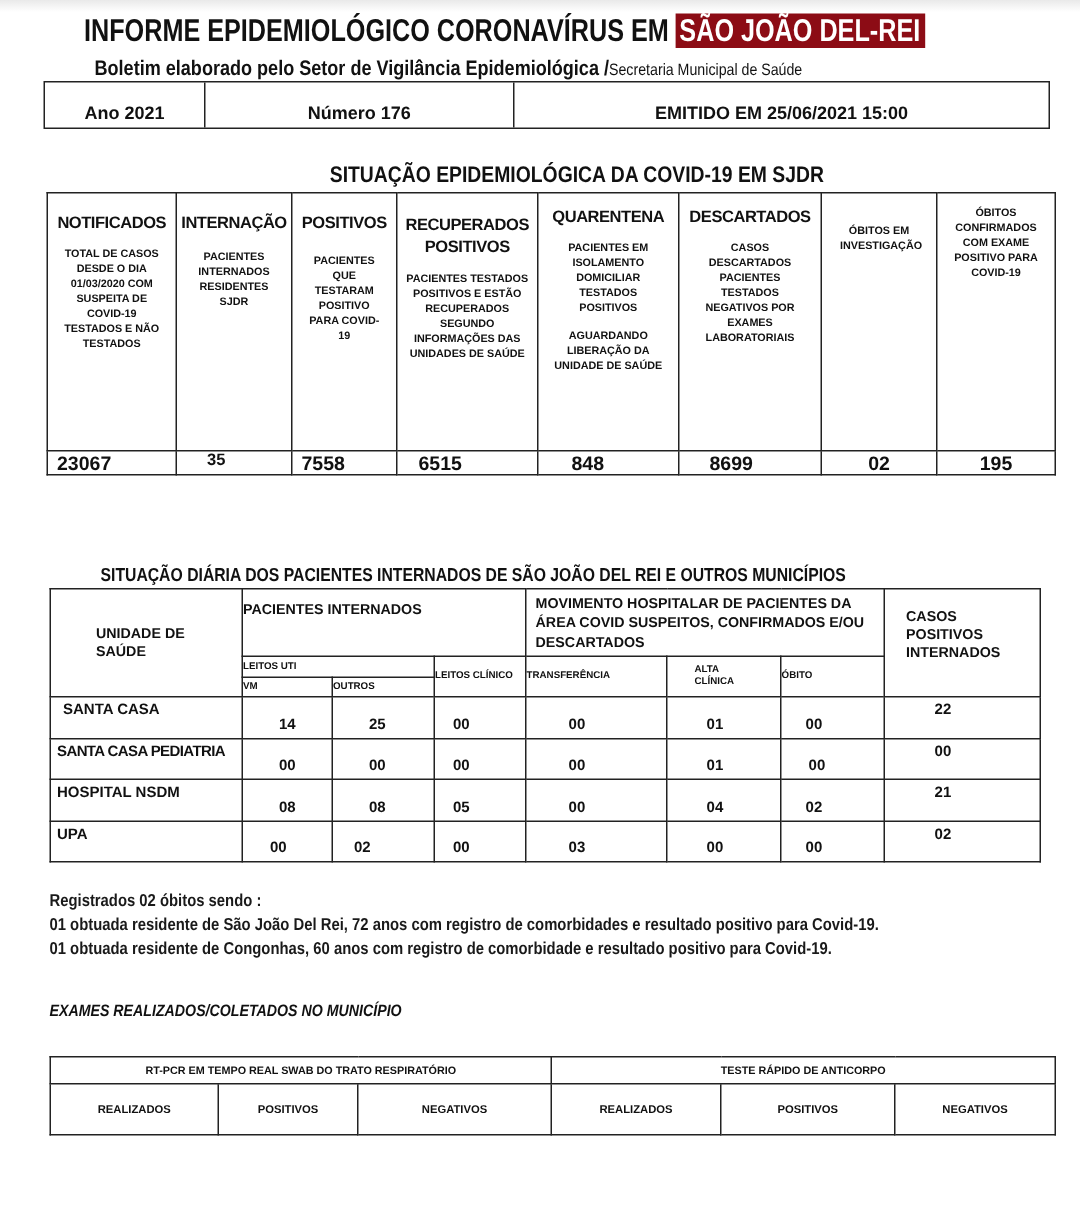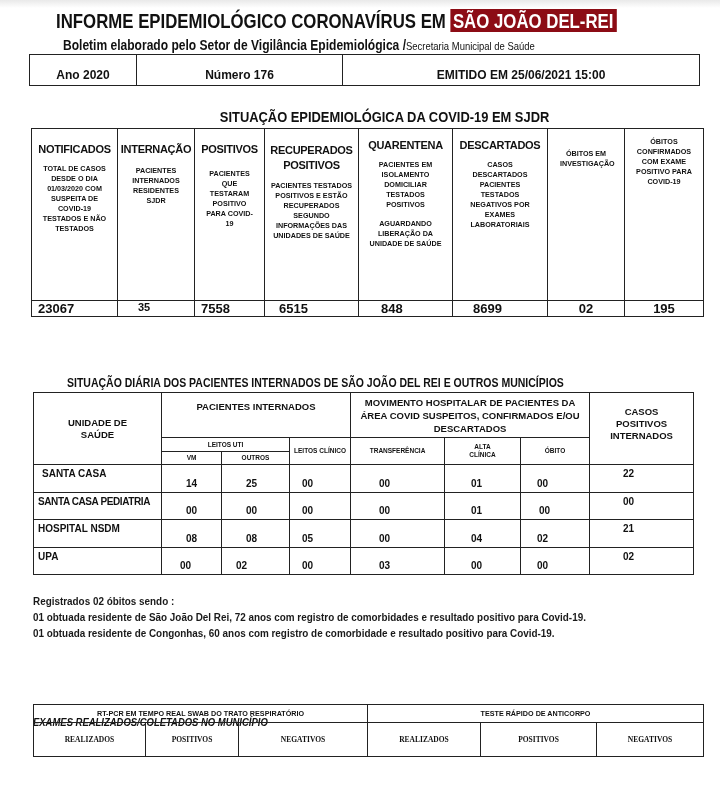--- a/index.html
+++ b/index.html
@@ -38,38 +38,38 @@
   
   #t1 { left: 31px; top: 128px; width: 672px; border-radius: 19px; }
   #t1 .h { height: 172px; vertical-align: top; text-align: center; padding-top: 14px; }
   #t1 .h .cap { font-size: 11px; white-space: nowrap; letter-spacing: -0.3px; }
   #t1 .h .sub { font-size: 7.2px; line-height: 10px; margin-top: 9px; }
   #t1 .h .subs { font-size: 7.2px; line-height: 10px; }
   #t1 .v { height: 14px; font-size: 13px; padding-left: 6px; }
 
   
   #t2 { left: 33px; top: 392px; width: 660px; }
-  #t2 td { font-size: 8px; text-align: center; }
+  #t2 td { font-size: 8px; }
   #t2 .big { font-size: 9.5px; line-height: 12px; }
   #t2 .tiny { font-size: 6.5px; line-height: 8px; }
   #t2 .rowname { font-size: 10px; text-align: left; vertical-align: top; padding: 3px 0 0 5px; white-space: nowrap; overflow: visible; margin-top: 36px; }
   #t2 .num { font-size: 10px; text-align: left; padding: 9px 0 0 24px; vertical-align: middle; }
   #t2 .casos { font-size: 10px; vertical-align: top; padding-top: 3px; text-align: left; padding-left: 33px; }
 
   
   #notes { left: 33px; top: 593px; font-size: 11.5px; font-weight: bold; line-height: 16px; color: #1a1a1a; }
   #notes .sx { transform: scaleX(0.86); }
 
   
-  #sec3 { left: 33px; top: 716px; font-size: 11px; font-weight: bold; font-style: italic; white-space: nowrap; }
+  #sec3 { left: 33px; top: 668px; font-size: 11px; font-weight: bold; font-style: italic; white-space: nowrap; }
   #sec3 .sx { transform: scaleX(0.86); }
   #t3 { left: 33px; top: 704px; width: 670px; }
   #t3 td { text-align: center; }
   #t3 .grp { height: 18px; font-size: 7.2px; }
-  #t3 .lab { height: 34px; font-size: 7.5px; font-family: Liberation Serif, serif; }
+  #t3 .lab { height: 34px; font-size: 7.5px; }
   #t3 .val { height: 20px; font-size: 13px; text-align: left; padding-left: 20px; }
 </style>
 </head>
 <body>
 
 <div class="topband"></div>
 
 <div id="title" class="abs">
   <span class="sx">
     <span>INFORME EPIDEMIOLÓGICO CORONAVÍRUS EM</span>
@@ -77,21 +77,21 @@
   </span>
 </div>
 <div id="subtitle" class="abs">
   <span class="sx">
     <span>Boletim elaborado pelo Setor de Vigilância Epidemiológica /</span><span class="small">Secretaria Municipal de Saúde</span>
   </span>
 </div>
 
 <div class="infobox">
   <div style="width:107px">
-      <span>Ano 2020</span>
+      <span>Ano 2021</span>
     </div>
   <div style="width:206px">
       <span>Número 176</span>
     </div>
   <div style="flex:1">
       <span>EMITIDO EM 25/06/2021 15:00</span>
     </div>
 </div>
 
 <div id="sec1" class="abs"><span class="sx">SITUAÇÃO EPIDEMIOLÓGICA DA COVID-19 EM SJDR</span></div>

